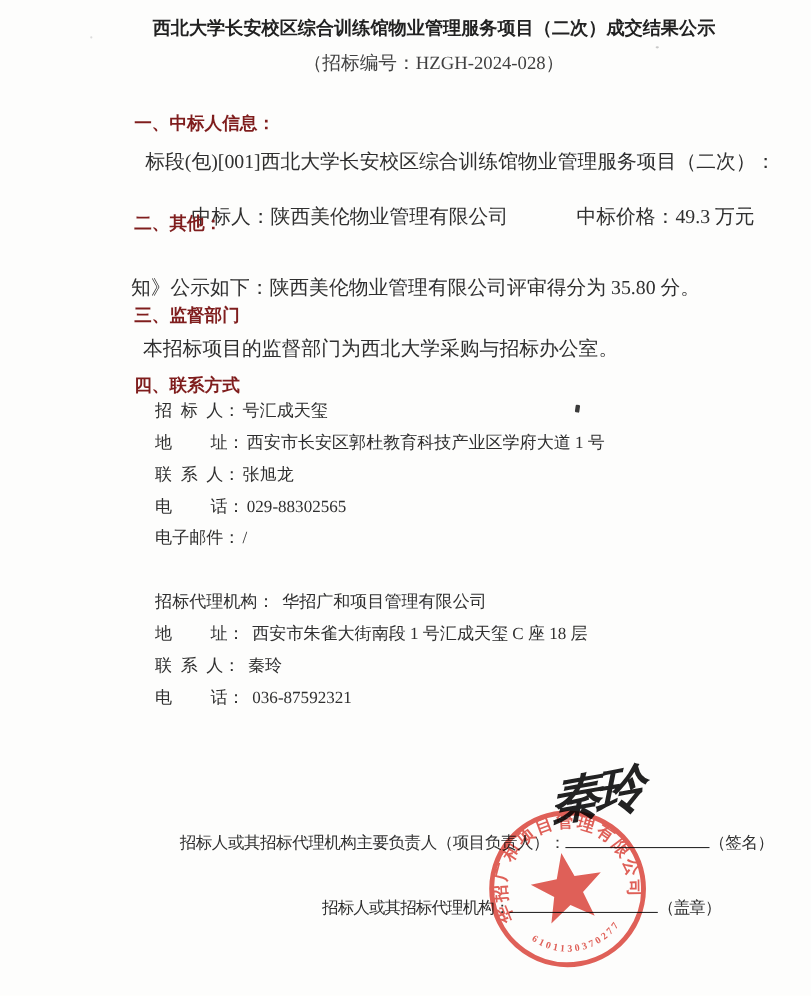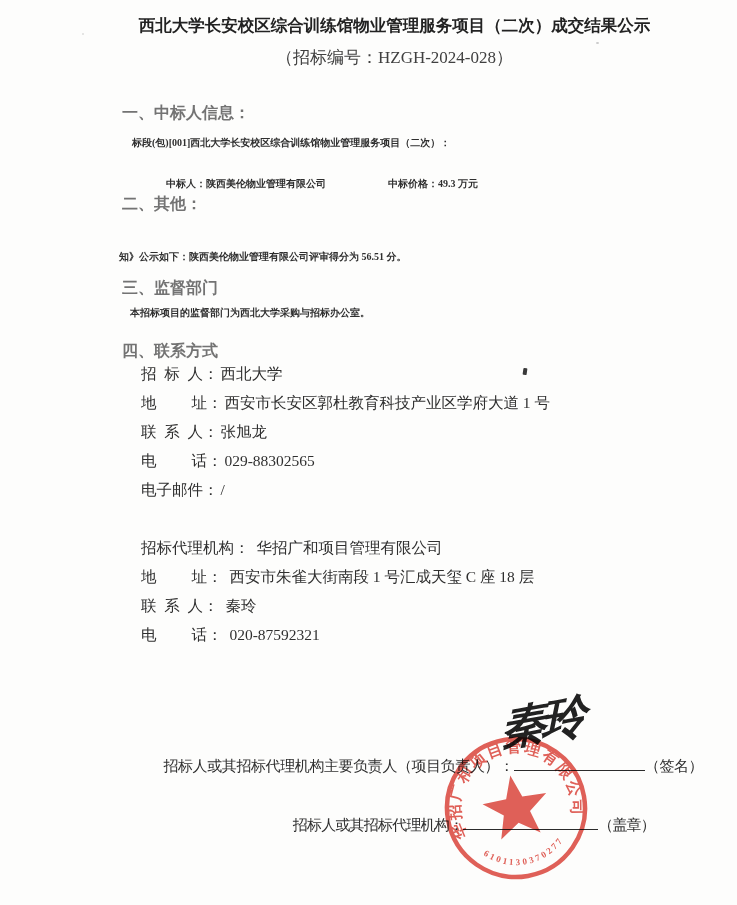--- a/index.html
+++ b/index.html
@@ -7,22 +7,22 @@
   .page{
     position:relative;width:737px;height:905px;overflow:hidden;
     background:#fdfdfc;
     font-family:"Liberation Serif","DejaVu Serif",serif;
     color:#2f2f2f;
   }
   .abs{position:absolute;white-space:pre;line-height:1.15;}
   .center{left:0;width:737px;text-align:center;margin-left:26px;}
   .title{font-size:16.5px;font-weight:600;color:#222;}
   .subtitle{font-size:17px;color:#404040;}
-  .h{font-size:16px;font-weight:bold;color:#737373;}
-  .t{font-size:10px;font-weight:bold;}
+  .h{font-size:16px;font-weight:bold;color:#7f1d1d;}
+  .t{font-size:18px;}
   .row{font-size:15.5px;}
   .row .val{margin-left:2px;}
   .ag .val{margin-left:7px;}
   .u{display:inline-block;height:14px;border-bottom:1.5px solid #2b2b2b;}
   .sigline{font-size:15px;letter-spacing:-0.4px;}
   .sealline{font-size:15px;letter-spacing:-0.8px;}
   .handwritten{
     font-size:46px;line-height:1;font-weight:600;color:#222;
     transform:rotate(-10deg) skewX(-8deg);letter-spacing:-5px;
     font-style:italic;
@@ -40,37 +40,37 @@
   <div class="abs center title" style="top:17px">西北大学长安校区综合训练馆物业管理服务项目（二次）成交结果公示</div>
   <div class="abs center subtitle" style="top:48px">（招标编号：HZGH-2024-028）</div>
 
   <div class="abs h" style="left:122px;top:104px">一、中标人信息：</div>
   <div class="abs t" style="left:132px;top:137px">标段(包)[001]西北大学长安校区综合训练馆物业管理服务项目（二次）：</div>
   <div class="abs t" style="left:156px;top:166px">
     <span>中标人：</span><span>陕西美伦物业管理有限公司</span><span style="display:inline-block;width:62px"></span><span>中标价格：</span><span>49.3 万元</span>
   </div>
 
   <div class="abs h" style="left:122px;top:195px">二、其他：</div>
-  <div class="abs t" style="left:119px;top:251px">知》公示如下：陕西美伦物业管理有限公司评审得分为 56.51 分。</div>
+  <div class="abs t" style="left:119px;top:251px">知》公示如下：陕西美伦物业管理有限公司评审得分为 35.80 分。</div>
 
   <div class="abs h" style="left:122px;top:279px">三、监督部门</div>
   <div class="abs t" style="left:130px;top:307px">本招标项目的监督部门为西北大学采购与招标办公室。</div>
 
   <div class="abs h" style="left:122px;top:342px">四、联系方式</div>
 
-  <div class="abs row" style="left:141px;top:365px"><span class="lab">招  标  人：</span><span class="val">西北大学</span></div>
+  <div class="abs row" style="left:141px;top:365px"><span class="lab">招  标  人：</span><span class="val">号汇成天玺</span></div>
   <div class="abs row" style="left:141px;top:394px"><span class="lab">地         址：</span><span class="val">西安市长安区郭杜教育科技产业区学府大道 1 号</span></div>
   <div class="abs row" style="left:141px;top:423px"><span class="lab">联  系  人：</span><span class="val">张旭龙</span></div>
   <div class="abs row" style="left:141px;top:452px"><span class="lab">电         话：</span><span class="val">029-88302565</span></div>
   <div class="abs row" style="left:141px;top:481px"><span class="lab">电子邮件：</span><span class="val">/</span></div>
 
   <div class="abs row ag" style="left:141px;top:539px"><span class="lab">招标代理机构：</span><span class="val">华招广和项目管理有限公司</span></div>
   <div class="abs row ag" style="left:141px;top:568px"><span class="lab">地         址：</span><span class="val">西安市朱雀大街南段 1 号汇成天玺 C 座 18 层</span></div>
   <div class="abs row ag" style="left:141px;top:597px"><span class="lab">联  系  人：</span><span class="val">秦玲</span></div>
-  <div class="abs row ag" style="left:141px;top:626px"><span class="lab">电         话：</span><span class="val">020-87592321</span></div>
+  <div class="abs row ag" style="left:141px;top:626px"><span class="lab">电         话：</span><span class="val">036-87592321</span></div>
 
   <div class="abs sealline" style="left:281px;top:798px">
     <span>招标人或其招标代理机构：</span><span class="u" style="width:135px"></span><span>（盖章）</span>
   </div>
 
   <div class="abs sigline" style="left:150px;top:739px">
     <span>招标人或其招标代理机构主要负责人（项目负责人）：</span><span class="u" style="width:131px"></span><span>（签名）</span>
   </div>
 
   <div class="abs handwritten" style="left:500px;top:700px">秦玲</div>

